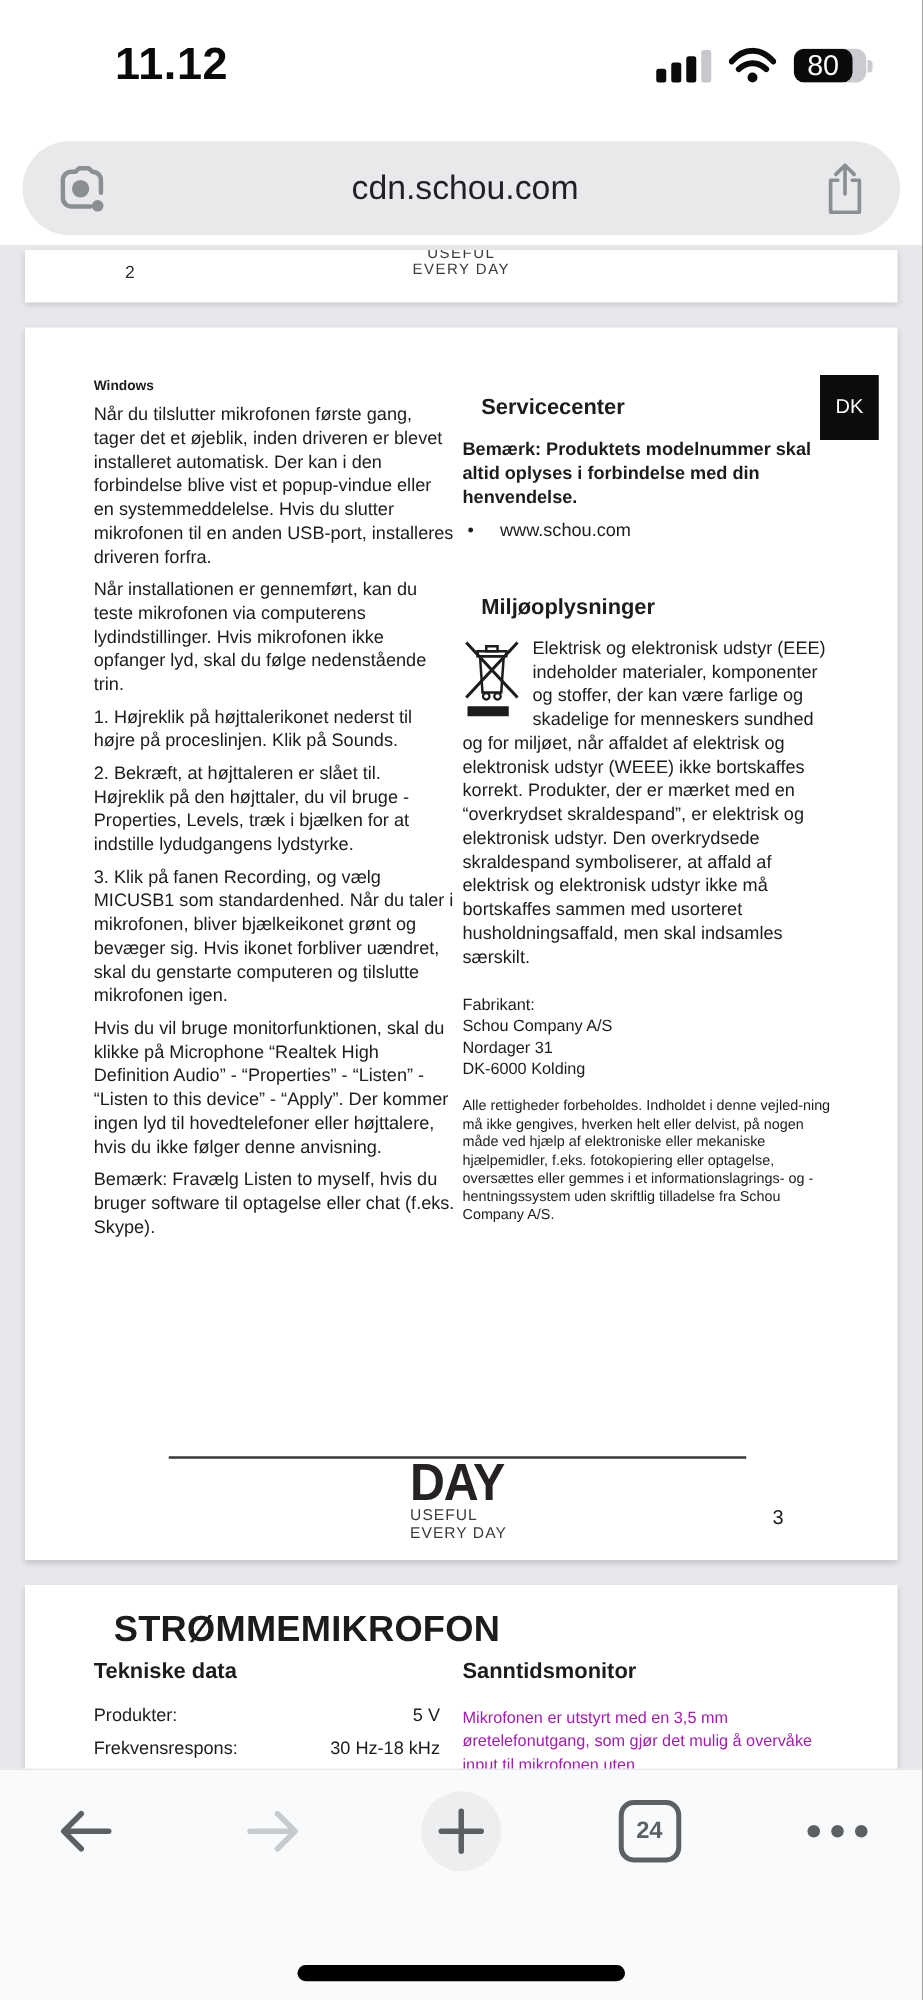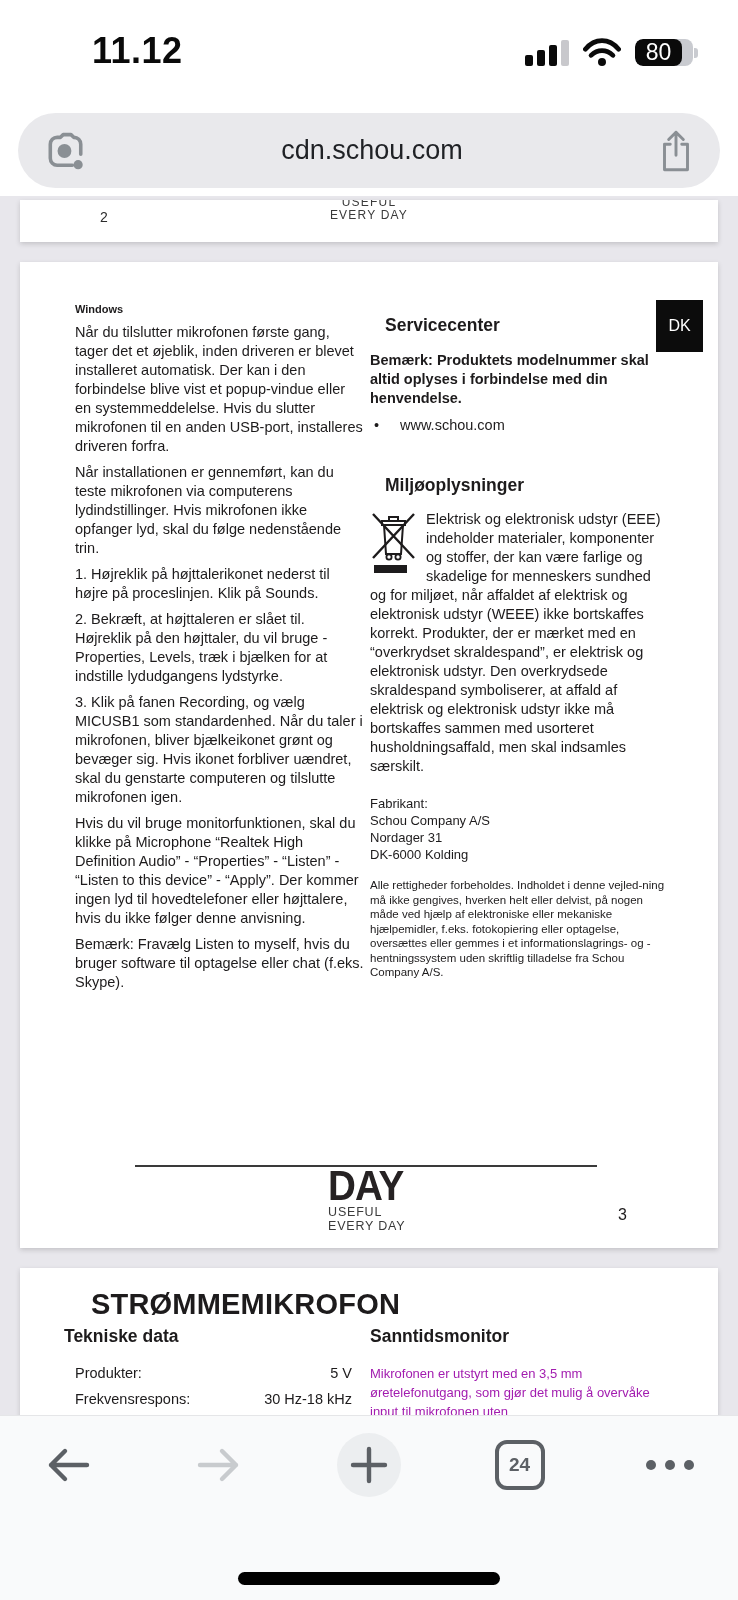--- a/index.html
+++ b/index.html
@@ -66,21 +66,21 @@
   .day-word{font-size:42px;font-weight:900;letter-spacing:-1px;line-height:32px;color:#262223;
             transform:scaleX(.92);transform-origin:left;}
   .day-sub1{font-size:12.5px;letter-spacing:.8px;color:#3a3a3a;margin-top:4px;line-height:13px;}
   .day-sub2{font-size:12.5px;letter-spacing:.8px;color:#3a3a3a;line-height:13px;margin-top:1px;}
   .p3-pagenum{position:absolute;left:598px;top:944px;font-size:16px;color:#1d1b1c;}
 
   
   .page4{top:1072px;height:360px;}
   .p4-title{position:absolute;left:55px;top:4px;font-size:29px;font-weight:800;letter-spacing:.2px;color:#1d1b1c;margin:16px;}
   .p4-subhead{position:absolute;font-size:17.5px;font-weight:700;color:#1d1b1c;top:58px;}
-  .p4-subhead.left{left:44px;} .p4-subhead.right{left:350px;}
+  .p4-subhead.left{left:55px;} .p4-subhead.right{left:350px;}
   .spec-table{position:absolute;left:55px;top:96px;width:277px;}
   .spec-row{display:flex;justify-content:space-between;font-size:14.5px;line-height:19px;margin-bottom:7px;color:#1d1b1c;}
   .p4-monitor{position:absolute;left:350px;top:96px;width:300px;font-size:13px;line-height:19px;color:#a21caf;}
 
   
   .toolbar{position:absolute;left:0;top:1415px;width:738px;height:185px;background:#f9fafb;
            border-top:1px solid #e5e6e8;}
   .tb-row{position:absolute;left:0;top:14px;width:738px;height:70px;display:flex;align-items:center;
           justify-content:space-between;padding:0 36px;box-sizing:border-box;}
   .tb-btn{display:flex;align-items:center;justify-content:center;width:64px;height:64px;}

